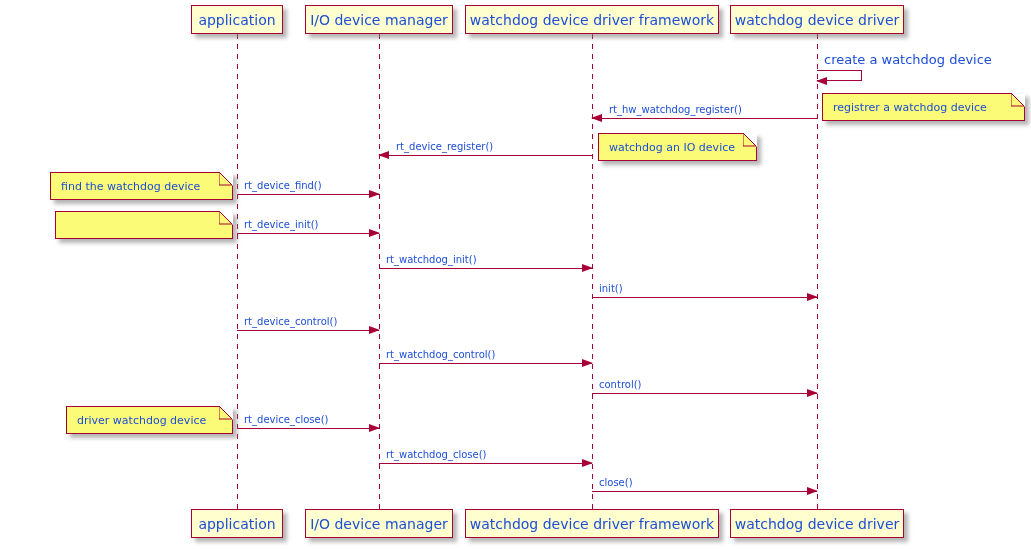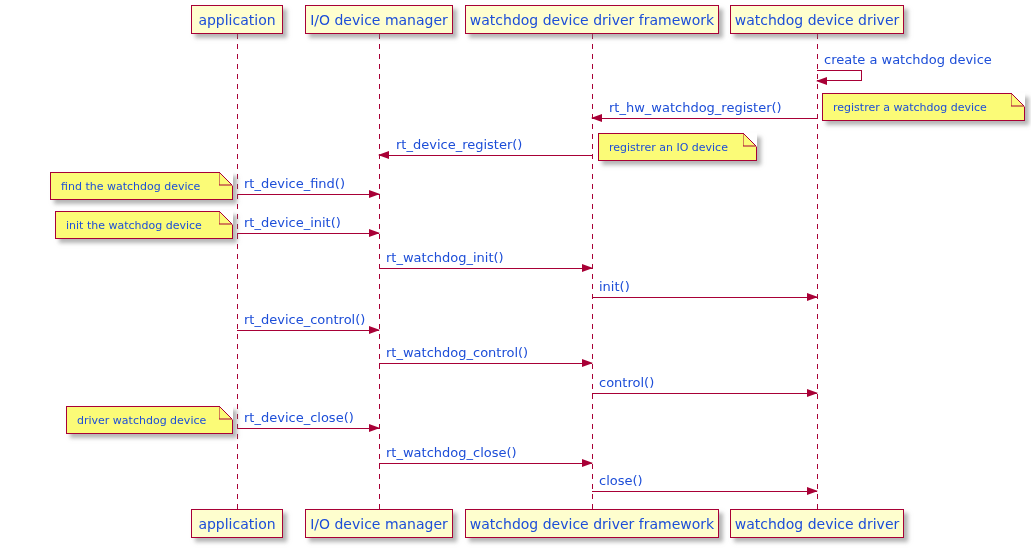--- a/index.html
+++ b/index.html
@@ -12,21 +12,21 @@
     box-shadow:4px 4px 4px rgba(120,120,120,.55);
     display:flex;align-items:center;justify-content:center;
     font-size:14px;box-sizing:border-box;white-space:nowrap;
   }
   .lifeline{
     position:absolute;top:34px;height:475px;width:1px;
     background:repeating-linear-gradient(to bottom,#A80036 0 5px,transparent 5px 10px);
   }
   .msg{position:absolute;height:0;}
   .msg .line{position:absolute;left:0;top:0;width:100%;height:1px;background:#A80036;}
-  .msg .lbl{position:absolute;left:7px;bottom:3px;font-size:13px;white-space:nowrap;}
+  .msg .lbl{position:absolute;left:7px;bottom:3px;font-size:10px;white-space:nowrap;}
   .msg.to-left .lbl{left:17px;}
   .head{position:absolute;width:0;height:0;top:-4px;}
   .head.r{right:-1px;border-left:11px solid #A80036;border-top:4px solid transparent;border-bottom:4px solid transparent;}
   .head.l{left:-1px;border-right:11px solid #A80036;border-top:4px solid transparent;border-bottom:4px solid transparent;}
   .self-label{position:absolute;font-size:13px;white-space:nowrap;}
   .self-loop{
     position:absolute;box-sizing:border-box;
     border:1px solid #A80036;border-left:none;
   }
   .self-loop .head{top:auto;bottom:-5px;}
@@ -157,37 +157,36 @@
         <path d="M0 0 L13 13 L0 13 Z" fill="#FBFB77" stroke="#A80036" stroke-width="1"></path>
       </svg>
     <span>registrer a watchdog device</span>
   </div>
 
   <div class="note" style="left:598px;top:133px;width:159px;">
     <svg class="fold" width="14" height="14" viewBox="0 0 14 14">
         <path d="M0 0 L14 0 L14 14 Z" fill="#ffffff"></path>
         <path d="M0 0 L13 13 L0 13 Z" fill="#FBFB77" stroke="#A80036" stroke-width="1"></path>
       </svg>
-    <span>registrer an IO device</span>
+    <span>watchdog an IO device</span>
   </div>
 
   <div class="note" style="left:50px;top:172px;width:183px;">
     <svg class="fold" width="14" height="14" viewBox="0 0 14 14">
         <path d="M0 0 L14 0 L14 14 Z" fill="#ffffff"></path>
         <path d="M0 0 L13 13 L0 13 Z" fill="#FBFB77" stroke="#A80036" stroke-width="1"></path>
       </svg>
     <span>find the watchdog device</span>
   </div>
 
   <div class="note" style="left:55px;top:211px;width:178px;">
     <svg class="fold" width="14" height="14" viewBox="0 0 14 14">
         <path d="M0 0 L14 0 L14 14 Z" fill="#ffffff"></path>
         <path d="M0 0 L13 13 L0 13 Z" fill="#FBFB77" stroke="#A80036" stroke-width="1"></path>
       </svg>
-    <span>init the watchdog device</span>
   </div>
 
 
   <div class="note" style="left:66px;top:406px;width:167px;">
     <svg class="fold" width="14" height="14" viewBox="0 0 14 14">
         <path d="M0 0 L14 0 L14 14 Z" fill="#ffffff"></path>
         <path d="M0 0 L13 13 L0 13 Z" fill="#FBFB77" stroke="#A80036" stroke-width="1"></path>
       </svg>
     <span>driver watchdog device</span>
   </div>

